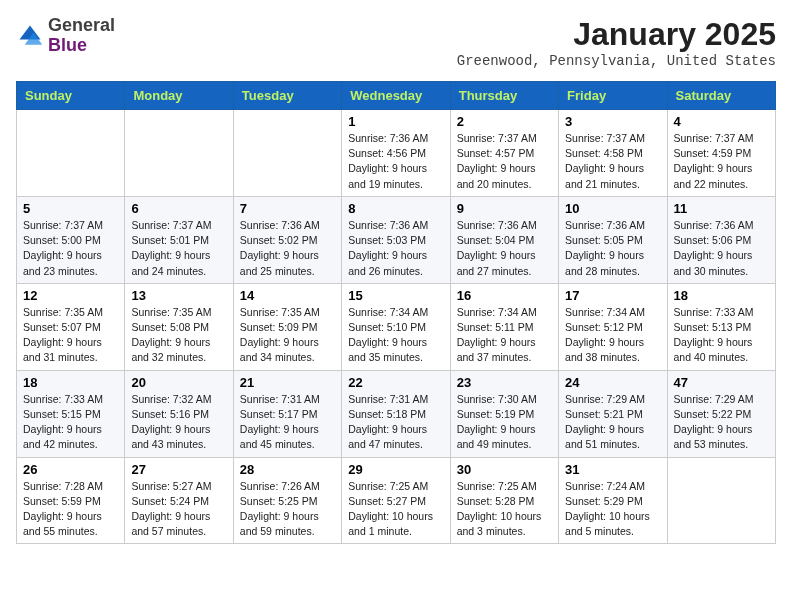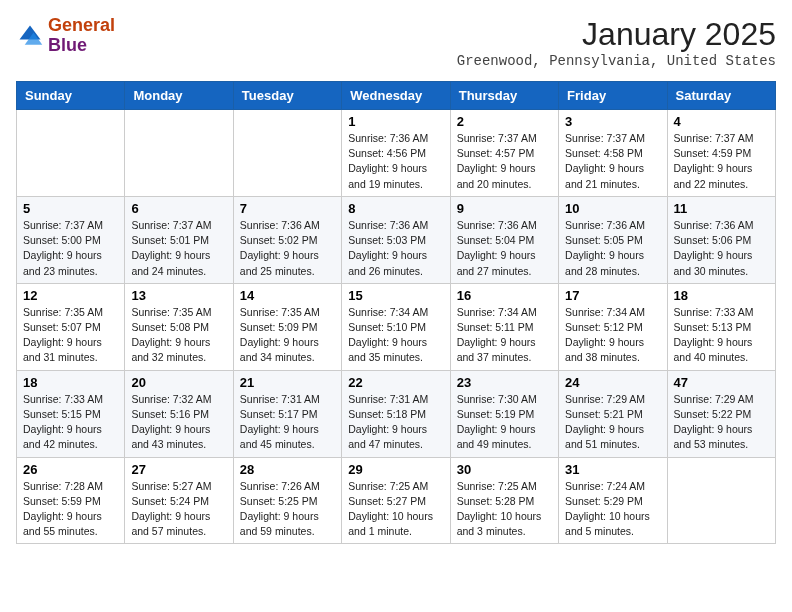--- a/index.html
+++ b/index.html
@@ -19,47 +19,47 @@
     .logo {
       display: flex;
       align-items: center;
       gap: 4px;
     }
     .logo-text {
       font-size: 18px;
       font-weight: bold;
       line-height: 1.1;
     }
-    .logo-general { color: #c2410c; }
+    .logo-general { color: #404040; }
     .logo-blue { color: #701a75; }
     .logo-icon {
       width: 28px;
       height: 28px;
     }
     .title-block {
       text-align: right;
     }
     .calendar-title {
       font-size: 32px;
-      font-weight: normal;
+      font-weight: bold;
       color: #222;
     }
     .calendar-subtitle {
       font-size: 14px;
       color: #444;
       font-family: Liberation Mono, monospace;
     }
     .calendar {
       width: 100%;
       border-collapse: collapse;
       border: 1px solid #ccc;
     }
     .calendar th {
       background: #1565c0;
-      color: #ffffff;
+      color: #bef264;
       text-align: left;
       padding: 6px 8px;
       font-size: 13px;
       font-weight: bold;
       border: 1px solid #1a5fa8;
     }
     .calendar td {
       vertical-align: top;
       border: 1px solid #ccc;
       padding: 4px 6px;

